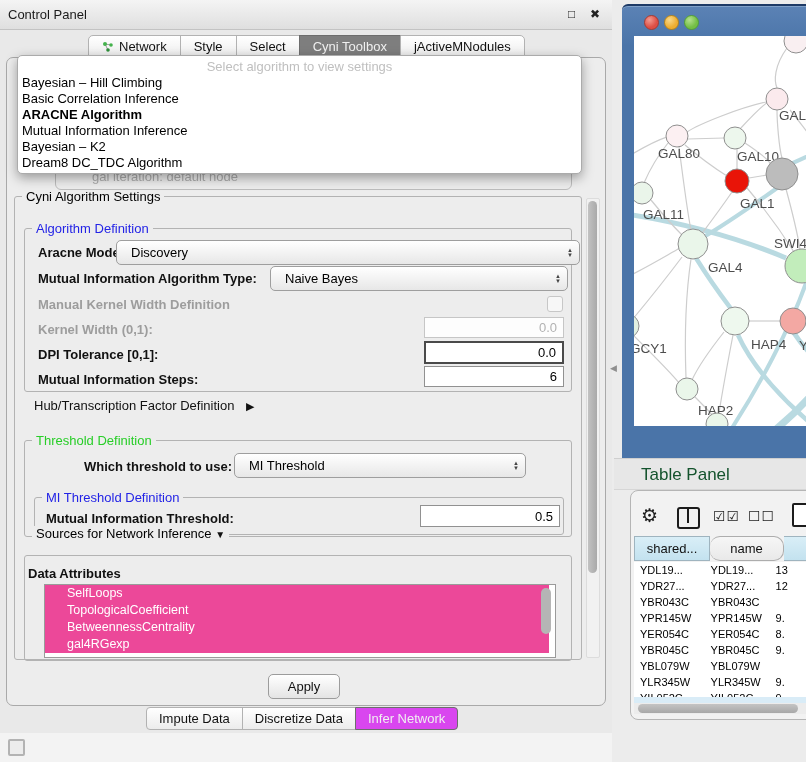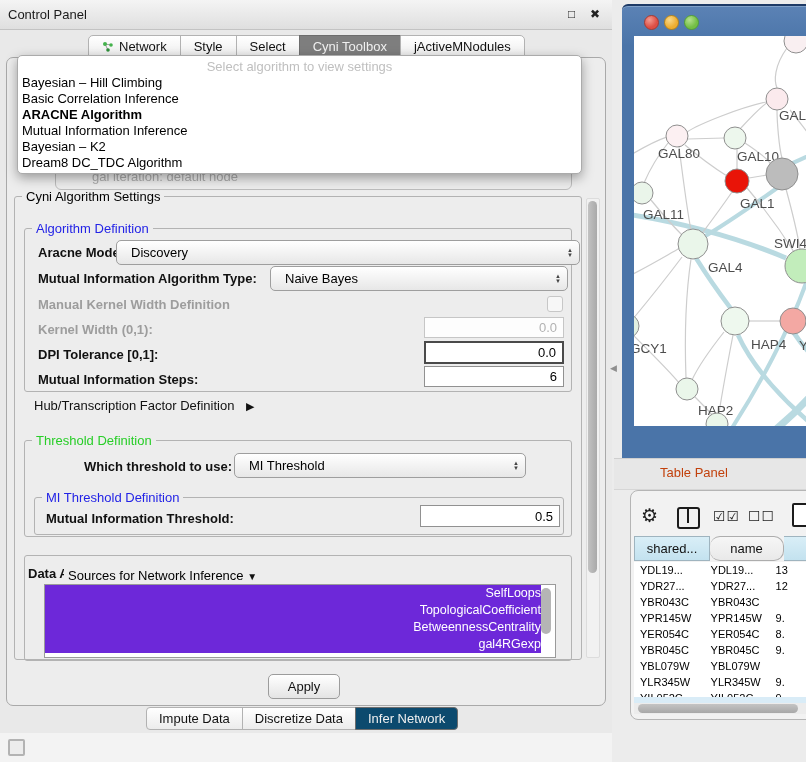--- a/index.html
+++ b/index.html
@@ -58,55 +58,55 @@
   .arrow-r{font-size:11px;color:#111;}
   .checkbox{width:14px;height:14px;border:1px solid #c7c7c7;border-radius:3px;background:#f7f7f7;}
 
   
   .vtrack{background:#f1f1f1;border:1px solid #dcdcdc;border-radius:2px;}
   .vthumb{background:linear-gradient(90deg,#c2c2c2,#a9a9a9);border-radius:6px;}
   .hthumb{background:linear-gradient(#c4c4c4,#a8a8a8);border-radius:5px;}
 
   
   .listbox{background:#fff;border:1px solid #9a9a9a;overflow:hidden;}
-  .attr-item{height:17px;line-height:17px;padding-left:14px;font-size:12.5px;
-    color:#fff;background:#6d28d9;width:482px;text-align:right;}
+  .attr-item{height:17px;line-height:17px;padding-left:22px;font-size:12.5px;
+    color:#fff;background:#ec4899;width:482px;}
   .list-scroll{position:absolute;right:3px;top:2px;width:12px;bottom:2px;}
   .list-thumb{position:absolute;left:1px;top:1px;width:10px;height:46px;
     background:#b5b5b5;border-radius:5px;}
 
   .btn{background:linear-gradient(#ffffff,#e4e4e4);border:1px solid #9c9c9c;
     border-radius:5px;font-size:13px;color:#111;display:flex;align-items:center;justify-content:center;}
 
   .btabs{left:146px;top:707px;display:flex;}
   .btab{height:21px;line-height:21px;padding:0 12px;font-size:13px;color:#111;
     background:linear-gradient(#ffffff,#ececec);border:1px solid #b2b2b2;margin-left:-1px;}
   .btab:first-child{border-radius:4px 0 0 4px;margin-left:0;}
   .btab:last-child{border-radius:0 4px 4px 0;}
-  .btab.sel{background:#0c4a6e;color:#f0f0f0;border-color:#6d6d6d;}
+  .btab.sel{background:#d946ef;color:#f0f0f0;border-color:#6d6d6d;}
 
   .bottom-strip{left:0;top:733px;width:612px;height:29px;background:#f3f3f3;}
   .mini-square{left:8px;top:739px;width:13px;height:13px;border:2px solid #b3b3b3;
     border-radius:2px;background:#ececec;}
   .divider-arrow{left:610px;top:363px;font-size:9px;color:#8f8f8f;}
 
   
   .netwin{left:622px;top:4px;width:200px;height:452px;
     background:linear-gradient(#5b82b5 0px,#4a74a8 40px,#4a74a8 100%);
     border-radius:6px 6px 0 0;border-top:2px solid #1d3a66;box-shadow:inset 0 1px 0 #7fa0c8;}
   .light{position:absolute;top:9px;width:13px;height:13px;border-radius:50%;}
   .light.red{left:22px;background:radial-gradient(circle at 35% 30%,#f39a90,#dd4f45 60%);border:1px solid #a83a30;}
   .light.yellow{left:42px;background:radial-gradient(circle at 35% 30%,#f8d98a,#eeae32 60%);border:1px solid #b98417;}
   .light.green{left:62px;background:radial-gradient(circle at 35% 30%,#b4e08e,#74bf46 60%);border:1px solid #559а33;border:1px solid #55a033;}
   .net-canvas{position:absolute;left:12px;top:30px;width:200px;height:390px;background:#fff;overflow:hidden;}
 
   
   .tp-strip{left:614px;top:458px;width:192px;height:30px;background:#e7e7e7;
     border-top:1px solid #cfcfcf;border-bottom:1px solid #d6d6d6;}
-  .tp-title{left:660px;top:465px;font-size:13px;color:#c2410c;}
+  .tp-title{left:641px;top:465px;font-size:17px;color:#14532d;}
   .tp-box{left:630px;top:490px;width:190px;height:228px;background:#f2f2f2;
     border:1px solid #b5b5b5;border-radius:8px 0 0 8px;}
   .ticon{color:#1c1c1c;}
   .gear{left:641px;top:504px;font-size:19px;}
   .colicon{left:677px;top:507px;width:19px;height:18px;border:2px solid #1c1c1c;border-radius:3px;}
   .colicon::after{content:"";position:absolute;left:8px;top:0;width:2px;height:14px;background:#1c1c1c;}
   .cbpair{top:508px;font-size:14px;letter-spacing:1px;}
   .fileicon{left:792px;top:503px;width:12px;height:20px;border:2px solid #1c1c1c;border-radius:2px;background:#fff;}
   .thead{left:634px;top:536px;display:flex;height:25px;}
   .thcell{box-sizing:border-box;border:1px solid #9fb4bf;border-left:none;
@@ -223,21 +223,21 @@
         <span>▼</span>
       </span>
   </div>
 
   <div class="abs grp" style="left:34px;top:497px;width:528px;height:36px;"></div>
   <div class="abs legend blue" style="left:42px;top:490px;">MI Threshold Definition</div>
   <div class="abs flabel" style="left:46px;top:511px;">Mutual Information Threshold:</div>
   <input class="abs tfield" style="left: 420px; top: 505px; width: 140px; height: 22px;" readonly="" value="0.5">
 
   <div class="abs grp" style="left:24px;top:555px;width:546px;height:104px;"></div>
-  <div class="abs legend" style="left:32px;top:568px;margin-left:32px;">
+  <div class="abs legend" style="left:32px;top:526px;">
     <span>Sources for Network Inference</span>
     <span style="font-size:10px;color:#111;">▼</span>
   </div>
   <div class="abs flabel" style="left:28px;top:566px;">Data Attributes</div>
 
   <div class="abs listbox" style="left:44px;top:584px;width:510px;height:72px;">
     <div id="attr-items">
         <div class="attr-item">SelfLoops</div>
         <div class="attr-item">TopologicalCoefficient</div>
         <div class="attr-item">BetweennessCentrality</div>

